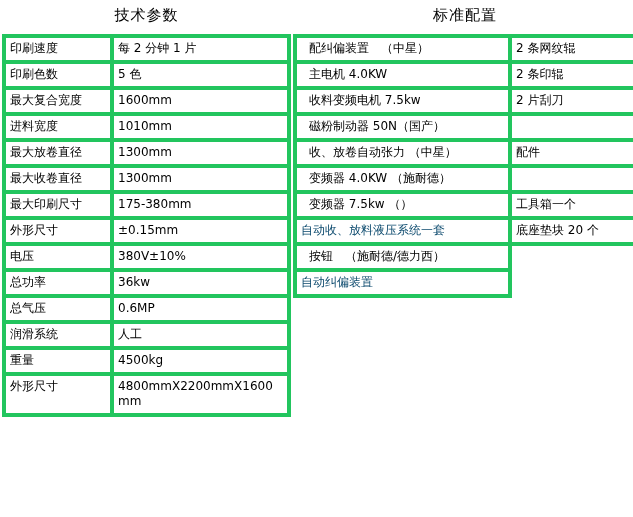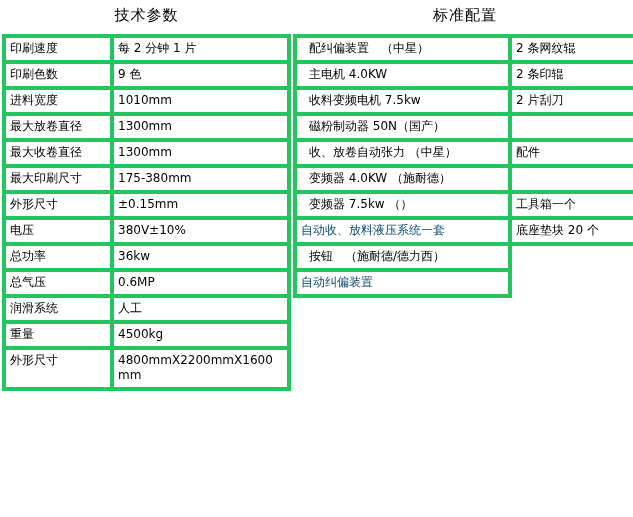--- a/index.html
+++ b/index.html
@@ -85,21 +85,25 @@
       <tbody>
         <tr>
           <td class="title-cell" colspan="2">技术参数</td>
         </tr>
       <tr>
             <td>印刷速度</td>
             <td>每 2 分钟 1 片</td>
           </tr>
           <tr>
             <td>印刷色数</td>
-            <td>9 色</td>
+            <td>5 色</td>
+          </tr>
+          <tr>
+            <td>最大复合宽度</td>
+            <td>1600mm</td>
           </tr>
           <tr>
             <td>进料宽度</td>
             <td>1010mm</td>
           </tr>
           <tr>
             <td>最大放卷直径</td>
             <td>1300mm</td>
           </tr>
           <tr>

